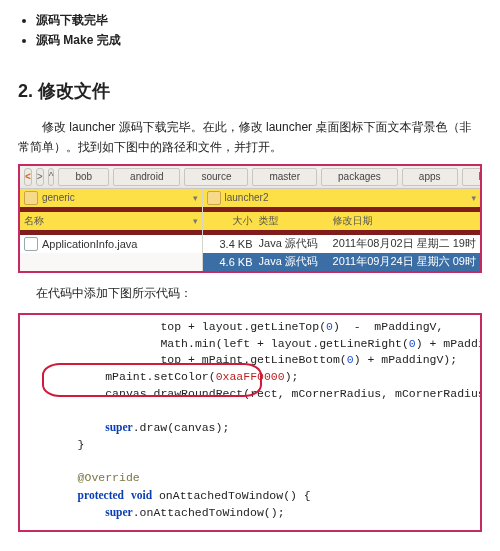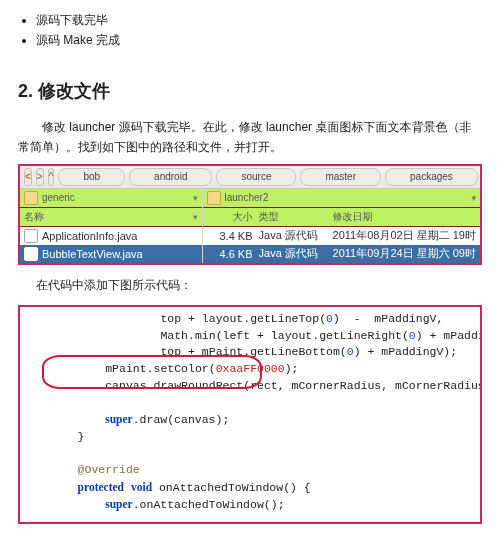--- a/index.html
+++ b/index.html
@@ -15,20 +15,21 @@
     padding: 10px 18px 20px 18px;
   }
   h2.sec {
     font-size: 18px;
     font-weight: bold;
     margin: 10px 0 14px 0;
   }
   ul.bullets {
     margin: 0 0 28px 18px;
     padding: 0;
+    font-weight: bold;
   }
   ul.bullets li {
     list-style: disc;
     font-size: 12px;
     line-height: 1.7;
   }
   p.para {
     font-size: 12px;
     line-height: 1.7;
     margin: 6px 0;
@@ -62,41 +63,41 @@
     width: 16px; height: 16px;
     background: #ece9e6;
     border: 1px solid #c5c1bb;
     border-radius: 3px;
     display: flex; align-items: center; justify-content: center;
     font-size: 10px; color: #6b6661;
   }
   .tb-btn.orange { color: #d46a1a; font-weight: bold;}
   .crumb {
     height: 16px;
-    padding: 0 24px;
+    padding: 0 16px;
     background: #efece8;
     border: 1px solid #c9c5bf;
-    border-radius: 8px;
+    border-radius: 2px;
     display: flex; align-items: center;
     font-size: 10px;
     color: #444;
   }
   .fb-split {
     display: flex;
   }
   .fb-left { flex: 1 1 52%; border-right: 1px solid #d7d3cd; background:#f9f8f6;}
   .fb-right { flex: 1 1 48%; background:#f9f8f6;}
   .fb-row {
     display: flex; align-items: center;
     height: 18px;
     padding: 0 4px;
   }
   .fb-row.head {
-    background: #bef264;
-    border-bottom: 1px solid #7f1d1d;
+    background: #fde047;
+    border-bottom: 5px solid #7f1d1d;
     color: #555;
   }
   .fb-row.head .col { font-size: 10px; }
   .fb-row .col { overflow: hidden; white-space: nowrap; }
   .fb-left .col.name { flex: 1 1 auto; }
   .fb-right .col.c1 { width: 46px; text-align: right; padding-right:6px;}
   .fb-right .col.c2 { width: 74px; }
   .fb-right .col.c3 { flex: 1 1 auto; }
   .file-icon {
     width: 12px; height: 12px; margin-right: 4px;
@@ -200,24 +201,20 @@
           <span class="col name">generic</span>
           <span class="drop-arrow">▾</span>
         </div>
         <div class="fb-row head">
           <span class="col name">名称</span>
           <span class="drop-arrow">▾</span>
         </div>
         <div class="fb-row data">
           <span class="file-icon"></span>
           <span class="col name">ApplicationInfo.java</span>
-        </div>
-        <div class="fb-row data sel">
-          <span class="file-icon"></span>
-          <span class="col name">BubbleTextView.java</span>
         </div>
       </div>
 
       <div class="fb-right">
         <div class="fb-row head">
           <span class="file-icon dir"></span>
           <span class="col c3">launcher2</span>
           <span class="drop-arrow">▾</span>
         </div>
         <div class="fb-row head">

